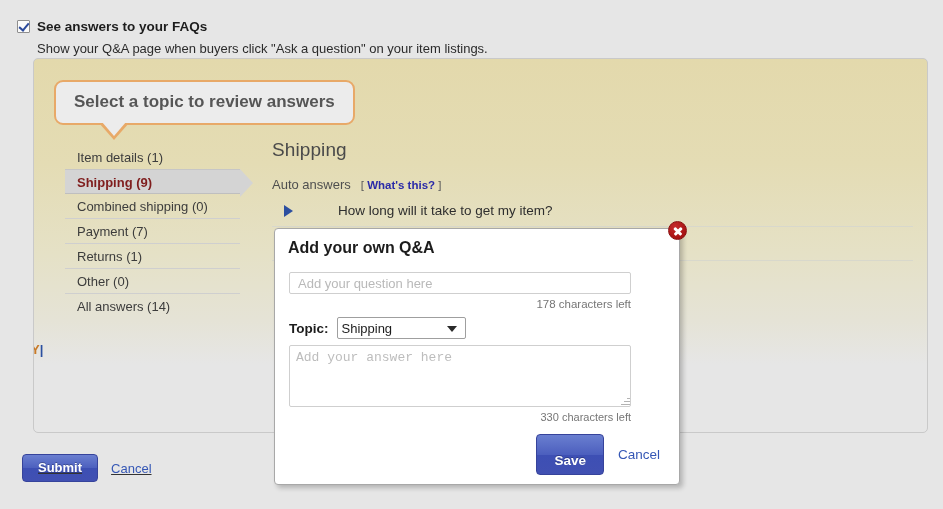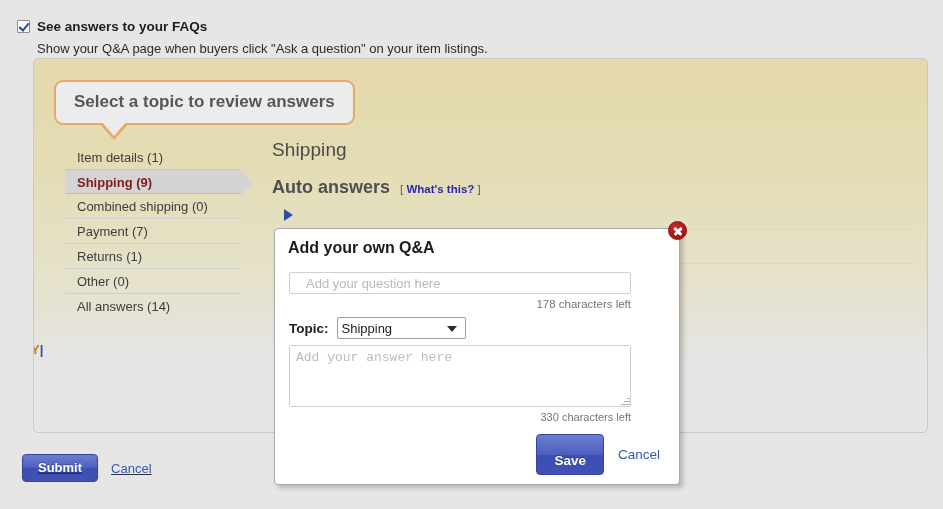--- a/index.html
+++ b/index.html
@@ -86,21 +86,21 @@
     width:0; height:0;
     border-top:14px solid transparent; border-bottom:14px solid transparent;
     border-left:13px solid #d4d4d4;
   }
   .topic-item.no-rule { border-bottom:none; }
 
   
   #content-area { position:absolute; left:238px; top:80px; right:14px; }
   #content-title { font-size:19px; color:#4a4a4a; letter-spacing:.1px; }
   #auto-row { margin-top:16px; display:flex; align-items:baseline; }
-  #auto-label { font-size:18px; font-weight:bold; color:#4f4f4f; }
+  #auto-label { font-size:13px; font-weight:normal; color:#4f4f4f; }
   #whats-this { margin-left:10px; font-size:11.5px; color:#5b5b5b; }
   #whats-this a { color:#2a2aa8; text-decoration:none; font-weight:bold; }
   .q-row {
     margin-top:11px; display:flex; align-items:center;
     border-bottom:1px solid #d8d8cc; padding-bottom:8px;
   }
   .q-arrow {
     width:0; height:0; margin-left:12px; margin-right:45px;
     border-top:6px solid transparent; border-bottom:6px solid transparent;
     border-left:9px solid #2c4fa0;
@@ -152,21 +152,21 @@
   #modal-close::before, #modal-close::after {
     content:""; position:absolute; left:3.5px; top:8px;
     width:10px; height:2.5px; background:#fff; border-radius:1px;
   }
   #modal-close::before { transform:rotate(45deg); }
   #modal-close::after  { transform:rotate(-45deg); }
 
   #question-input {
     position:absolute; left:14px; top:43px; width:342px; height:22px;
     border:1px solid #cfcfcf; border-radius:2px;
-    background:#fff; padding:0 16px;
+    background:#fff; padding:0 8px;
     font-family:"Liberation Sans", sans-serif; font-size:13px; color:#333;
     outline:none;
   }
   #question-input::placeholder { color:#b9b9b9; }
   #q-counter {
     position:absolute; left:14px; top:69px; width:342px;
     text-align:right; font-size:11.5px; color:#767676;
   }
 
   #topic-row { position:absolute; left:14px; top:88px; display:flex; align-items:center; }
@@ -272,20 +272,21 @@
   </div>
 
   <div id="content-area">
     <div id="content-title">Shipping</div>
     <div id="auto-row">
       <span id="auto-label">Auto answers</span>
       <span id="whats-this"><span>[</span>&nbsp;<a href="#">What's this?</a>&nbsp;<span>]</span></span>
     </div>
     <div class="q-row">
       <span class="q-arrow"></span>
+      <span class="q-text">How long will it take to get my item?</span>
     </div>
     <div class="q-row2"></div>
   </div>
 
   <div id="peek-text"><span>Y</span><span class="pk2">|</span></div>
 </div>
 
 <div id="bottom-actions">
   <span class="btn-primary">Submit</span>
   <a class="link-cancel" href="#">Cancel</a>

